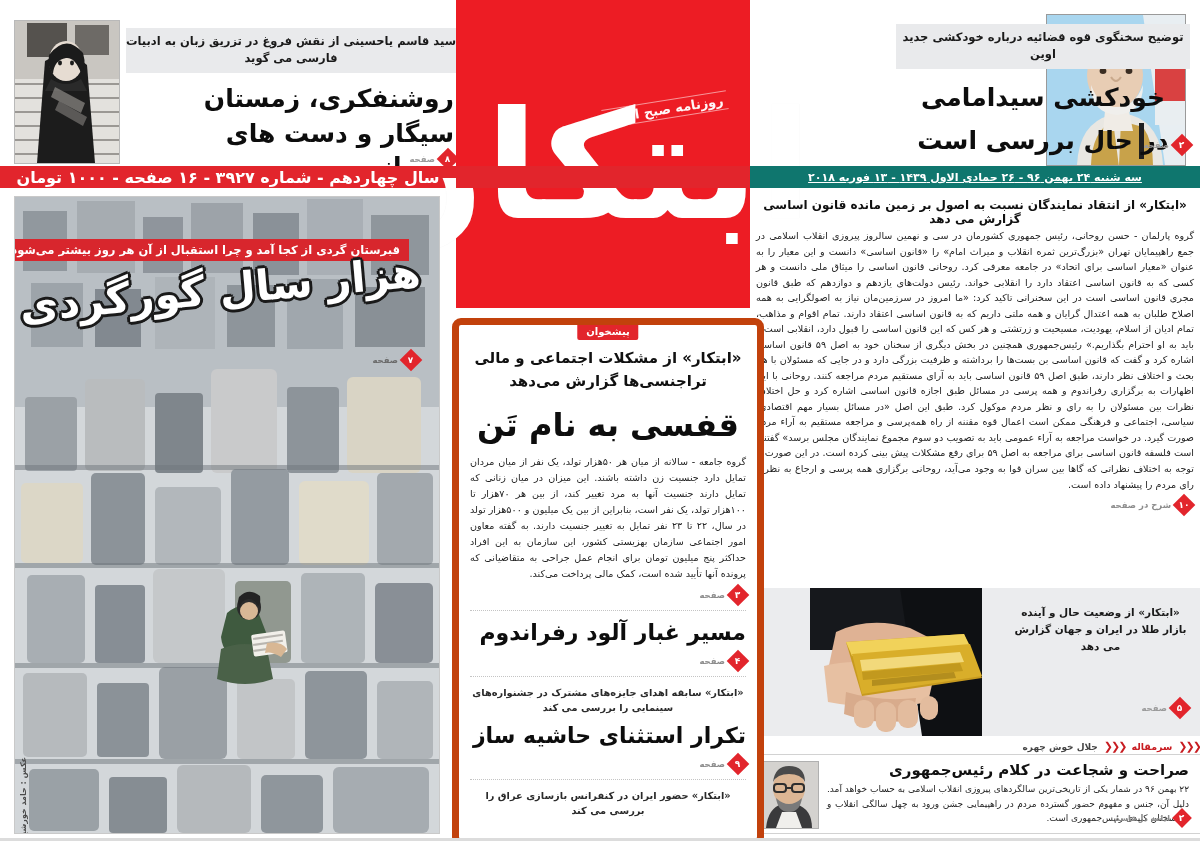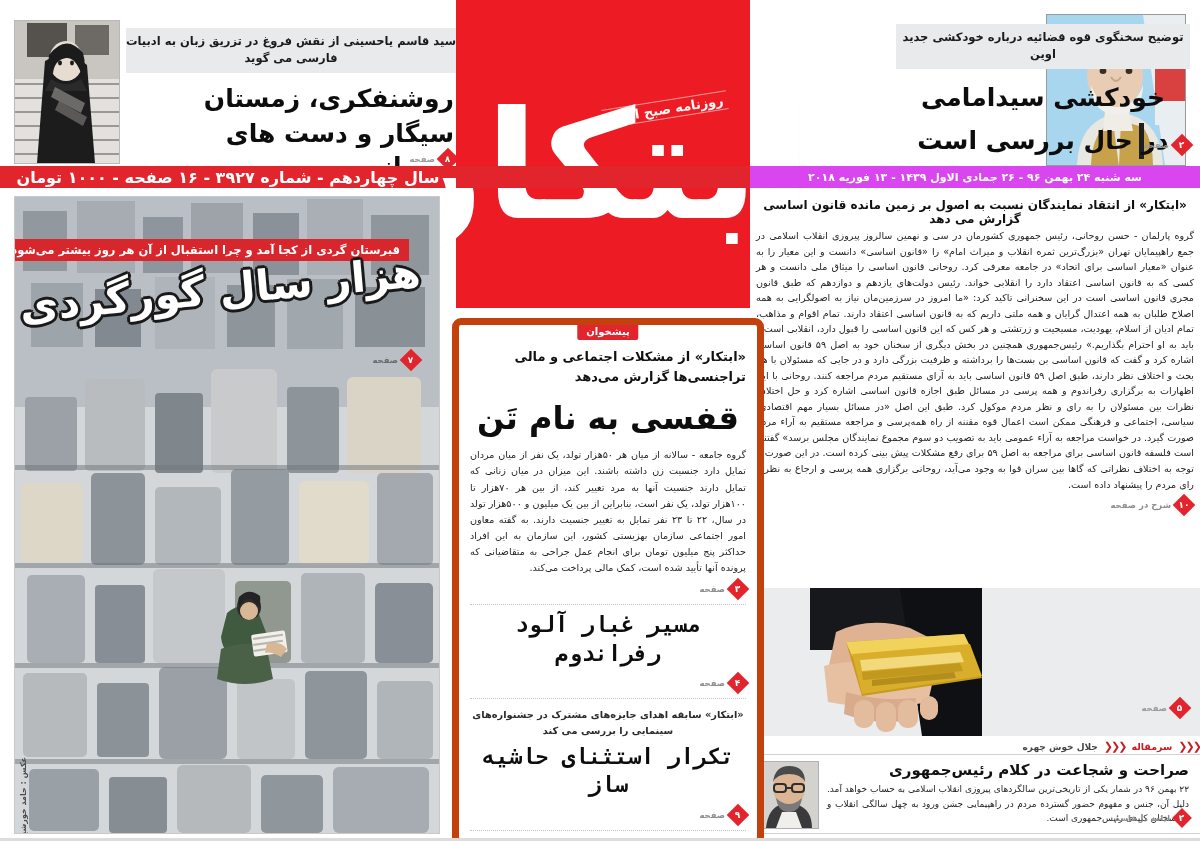--- a/index.html
+++ b/index.html
@@ -54,23 +54,23 @@
   }
   .mast-stripe{position:absolute;left:456px;top:166px;width:294px;height:22px;background:#e2252c;}
 
   
   .tr{position:absolute;left:750px;top:0;width:450px;height:166px;}
   .tr-photo{position:absolute;left:296px;top:14px;width:138px;height:150px;
     border:1px solid #9a9a9a;overflow:hidden;}
   .tr-text{position:absolute;right:10px;left:146px;top:24px;}
   .tr-hl{font-size:25px;line-height:1.34;text-align:center;margin-top:12px;}
   .tr-badge{position:absolute;right:10px;top:137px;}
-  .datebar{position:absolute;left:750px;top:166px;width:450px;height:22px;background:#d946ef;
+  .datebar{position:absolute;left:750px;top:166px;width:450px;height:22px;background:#0f766e;
     color:#fff;font-size:11px;font-weight:bold;display:flex;align-items:center;
-    justify-content:center;}
+    justify-content:center;text-decoration:underline;}
 
   
   .lead{position:absolute;left:750px;top:196px;width:450px;}
   .lead-kicker{font-size:12px;text-align:center;font-weight:bold;color:#111;padding:2px 0;}
   .lead-hl{font-size:52px;text-align:center;line-height:1.08;margin:8px 0 10px;}
   .lead-body{
     font-size:9.6px;line-height:1.62;text-align:justify;color:#1c1c1c;
     padding:0 6px;
   }
   .lead-foot{display:flex;align-items:center;gap:5px;margin:5px 8px 0;}
@@ -103,28 +103,28 @@
   .edit-foot{position:absolute;right:12px;top:56px;display:flex;align-items:center;gap:5px;}
   .edit-foot .lbl{font-size:8px;color:#8c8c8c;font-weight:600;}
 
   
   .mid{position:absolute;left:452px;top:318px;width:298px;height:514px;
     border:7px solid #c2410c;border-radius:9px;background:#fff;overflow:hidden;}
   .mid-tag{position:absolute;left:50%;transform:translateX(-50%);top:-1px;
     background:#e2252c;color:#fff;font-size:10px;font-weight:bold;
     padding:2px 9px 3px;border-radius:0 0 2px 2px;}
   .mid-inner{padding:22px 11px 8px;}
-  .mid-kicker{font-size:13px;text-align:right;font-weight:bold;color:#111;line-height:1.55;}
+  .mid-kicker{font-size:15px;text-align:center;font-weight:bold;color:#111;line-height:1.55;}
   .mid-hl{font-size:32px;text-align:center;margin:12px 0 10px;}
   .mid-body{font-size:9.6px;line-height:1.68;text-align:justify;color:#1c1c1c;}
   .mid-foot{display:flex;align-items:center;gap:5px;margin-top:5px;}
   .mid-foot .lbl{font-size:8.5px;color:#8c8c8c;font-weight:600;}
   .mid-sep{border-top:1px dotted #c4c4c4;margin:7px 0 8px;}
   .mi-kicker{font-size:9.8px;text-align:center;color:#2a2a2a;line-height:1.55;font-weight:600;}
-  .mi-hl{font-size:22px;text-align:center;margin:7px 0 5px;line-height:1.3;font-family:Liberation Mono, monospace;}
+  .mi-hl{font-size:22px;margin:7px 0 5px;line-height:1.3;}
 
   
   .cem{position:absolute;left:14px;top:196px;width:424px;height:636px;
     border:1px solid #c9c9c9;background:#cfd3d6;overflow:hidden;}
   .cem-band{position:absolute;right:30px;top:42px;background:#d8262d;color:#fff;
     font-size:11.5px;font-weight:bold;padding:4px 9px;white-space:nowrap;}
   .cem-hl{position:absolute;right:18px;top:68px;font-size:42px;font-weight:bold;
     color:#fff;transform:rotate(-5deg);
     text-shadow:2px 2px 0 #1a1a1a,-2px 2px 0 #1a1a1a,2px -2px 0 #1a1a1a,-2px -2px 0 #1a1a1a,
                 0 3px 0 #1a1a1a,3px 0 0 #1a1a1a,0 -3px 0 #1a1a1a,-3px 0 0 #1a1a1a;
@@ -257,20 +257,21 @@
           <rect x="170" y="108" width="18" height="24" rx="9"></rect>
         </g>
         <path d="M96 54 l118 -8 18 44 -120 18z" fill="#c79a1f"></path>
         <path d="M96 54 l118 -8 6 12 -118 10z" fill="#f1d25a"></path>
         <path d="M102 66 l118 -10 12 32 -120 18z" fill="#d9ae2a"></path>
         <path d="M110 72 l100 -8 4 10 -102 9z" fill="#f6e08a" opacity=".85"></path>
         <path d="M112 84 l98 -9 3 8 -100 9z" fill="#b8901a" opacity=".7"></path>
         <path d="M122 92 l82 -8 2 6 -84 8z" fill="#8d6d12" opacity=".5"></path>
       </svg>
     </div>
+    <div class="gold-kicker">«ابتکار» از وضعیت حال و آینده بازار طلا در ایران و جهان گزارش می دهد</div>
     <div class="gold-badge badge-wrap">
       <div class="diamond">
           <span>۵</span>
         </div>
       <div class="badge-label">صفحه</div>
     </div>
   </div>
 
   <div class="edit-head">
     <span class="edit-chev">❮❮❮</span>

